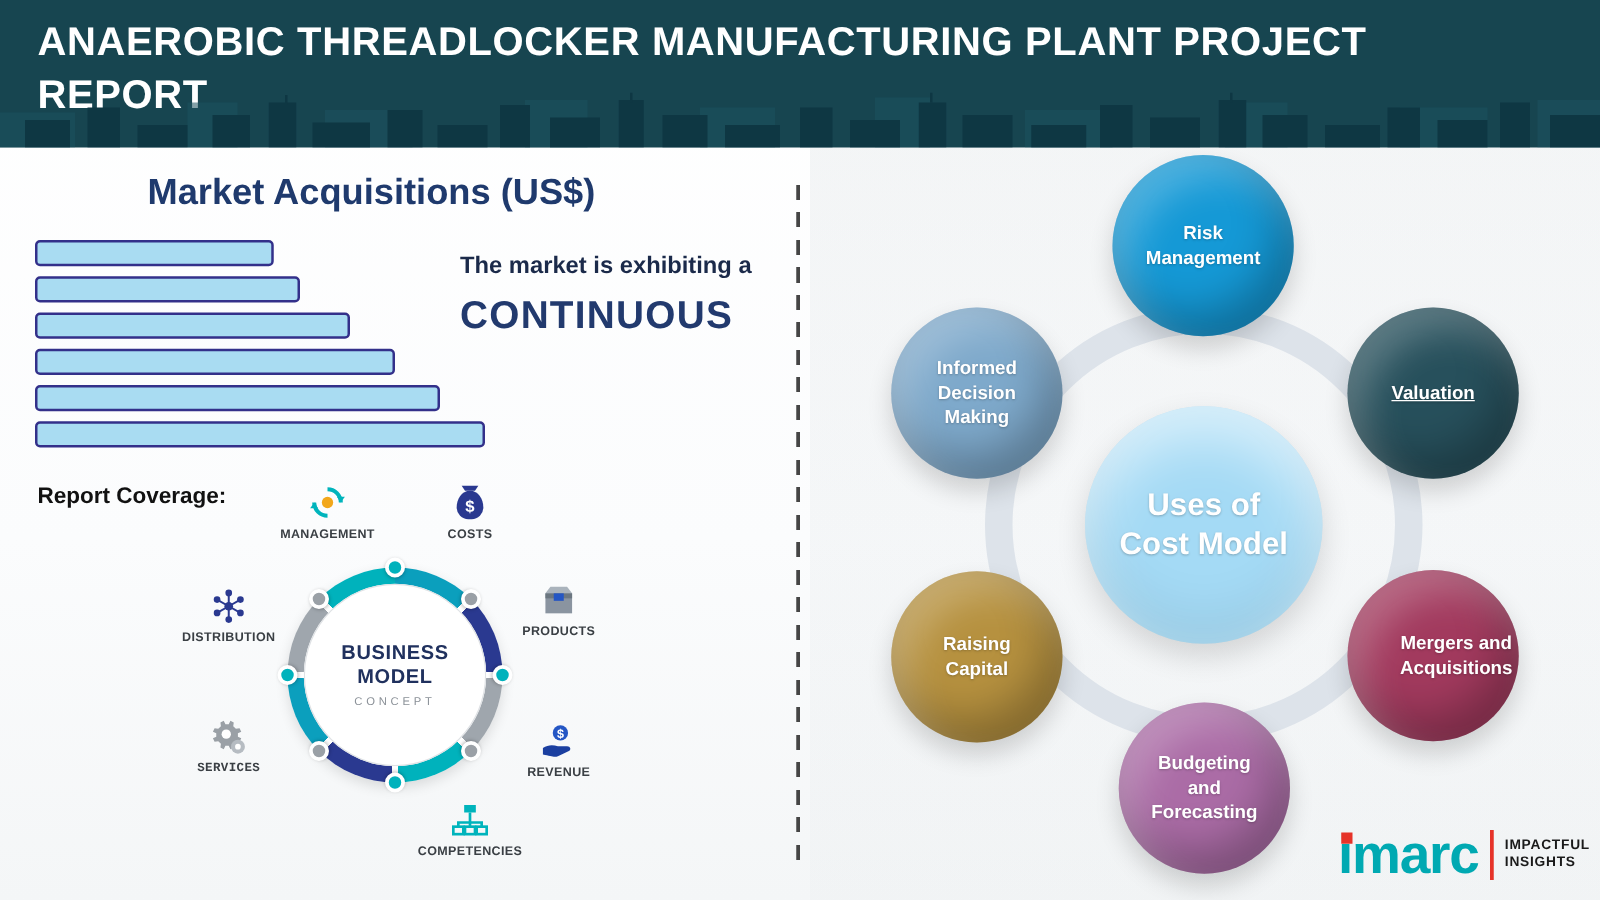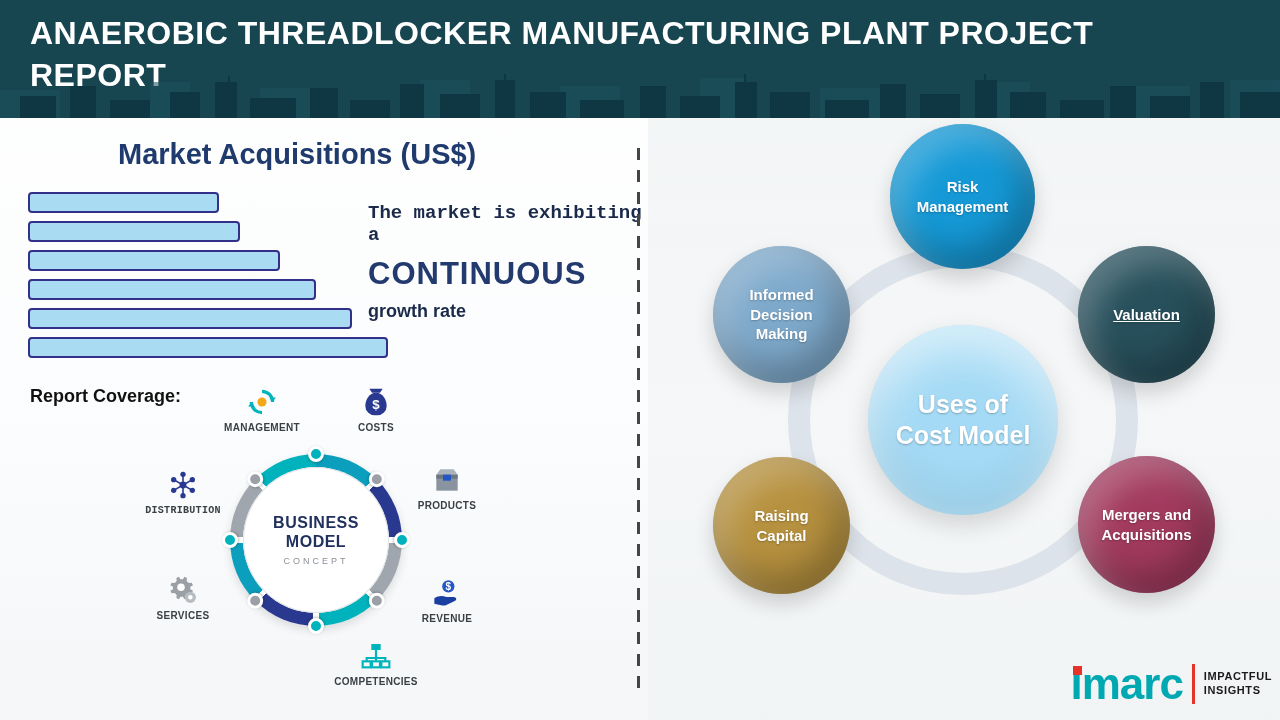--- a/index.html
+++ b/index.html
@@ -25,21 +25,21 @@
   
   .section-title {
     position:absolute; left:118px; top:138px;
     font-size:29px; font-weight:bold; color:#1f3a6d;
   }
   .bar-chart { position:absolute; left:28px; top:192px; width:360px; height:172px; }
   .bar {
     height:21px; margin-bottom:8px; border:2px solid; border-radius:4px;
   }
   .growth-block { position:absolute; left:368px; top:202px; width:280px; }
-  .growth-l1 { font-size:19px; font-weight:bold; color:#1b2a4a;font-family:Liberation Mono, monospace; }
+  .growth-l1 { font-size:19px; font-weight:bold; color:#1b2a4a; }
   .growth-l2 { font-size:31px; font-weight:bold; color:#223a6e; letter-spacing:1px; margin-top:10px; }
   .growth-l3 { font-size:18px; font-weight:bold; color:#1b2a4a; margin-top:9px; }
   .coverage-label {
     position:absolute; left:30px; top:386px;
     font-size:18px; font-weight:bold; color:#111;
   }
 
   
   .bm-wrap { position:absolute; left:140px; top:378px; width:372px; height:338px; }
   .bm-ring {
@@ -83,23 +83,23 @@
 
   .bm-item {
     position:absolute; width:100px; display:flex; flex-direction:column;
     align-items:center; gap:4px; text-align:center;
   }
   .bm-icon { width:32px; height:32px; display:block; }
   .bm-icon svg { width:100%; height:100%; display:block; }
   .bm-label { font-size:10px; font-weight:bold; color:#3a3f44; letter-spacing:.3px; }
   .i0{left:72px;  top:8px;}
   .i1{left:186px; top:8px;}
-  .i2{left:-7px;  top:91px;font-family:Liberation Mono, monospace;}
+  .i2{left:-7px;  top:91px;}
   .i3{left:257px; top:86px;}
-  .i4{left:-7px;  top:196px;}
+  .i4{left:-7px;  top:196px;font-family:Liberation Mono, monospace;}
   .i5{left:257px; top:199px;}
   .i6{left:73px;  top:262px;}
   .i7{left:186px; top:262px;}
 
   
   .divider {
     position:absolute; left:637px; top:148px; width:3px; height:542px;
     background:repeating-linear-gradient(180deg,#454545 0 12px,transparent 12px 22px);
   }
 
@@ -220,21 +220,20 @@
       <div class="bar" style="width: 59%; background: rgb(169, 220, 242); border-color: rgb(51, 48, 138);"></div>
       <div class="bar" style="width: 70%; background: rgb(169, 220, 242); border-color: rgb(51, 48, 138);"></div>
       <div class="bar" style="width: 80%; background: rgb(169, 220, 242); border-color: rgb(51, 48, 138);"></div>
       <div class="bar" style="width: 90%; background: rgb(169, 220, 242); border-color: rgb(51, 48, 138);"></div>
       <div class="bar" style="width: 100%; background: rgb(169, 220, 242); border-color: rgb(51, 48, 138);"></div>
     </div>
 
   <div class="growth-block">
     <div class="growth-l1">The market is exhibiting a</div>
     <div class="growth-l2">CONTINUOUS</div>
-    <div class="growth-l3">growth rate</div>
   </div>
 
   <div class="coverage-label">Report Coverage:</div>
 
   <div class="bm-wrap">
     <div class="bm-ring">
       <span class="bm-node teal n0"></span>
       <span class="bm-node gray n1"></span>
       <span class="bm-node teal n2"></span>
       <span class="bm-node gray n3"></span>
@@ -362,22 +361,25 @@
       <span>Cost Model</span>
     </span>
   </div>
 
   <div class="cost-circle sphere pos-top" style="background-color: rgb(21, 153, 214);">
     <span class="cc-label">Risk Management</span>
   </div>
   <div class="cost-circle sphere pos-ur" style="background-color: rgb(39, 80, 92);">
     <span class="cc-label">Valuation</span>
   </div>
-  <div class="cost-circle sphere pos-lr" style="background-color: rgb(162, 58, 94);">
+  <div class="cost-circle sphere pos-lr" style="background-color: rgb(162, 58, 94); justify-content: flex-end;">
     <span class="cc-label">Mergers and Acquisitions</span>
+  </div>
+  <div class="cost-circle sphere pos-bottom" style="background-color: rgb(171, 108, 166);">
+    <span class="cc-label">Budgeting and Forecasting</span>
   </div>
   <div class="cost-circle sphere pos-ll" style="background-color: rgb(182, 145, 63);">
     <span class="cc-label">Raising Capital</span>
   </div>
   <div class="cost-circle sphere pos-ul" style="background-color: rgb(126, 169, 203);">
     <span class="cc-label">Informed Decision Making</span>
   </div>
 
   <div class="logo">
     <span class="logo-brand">imarc<span class="logo-dot"></span></span>

